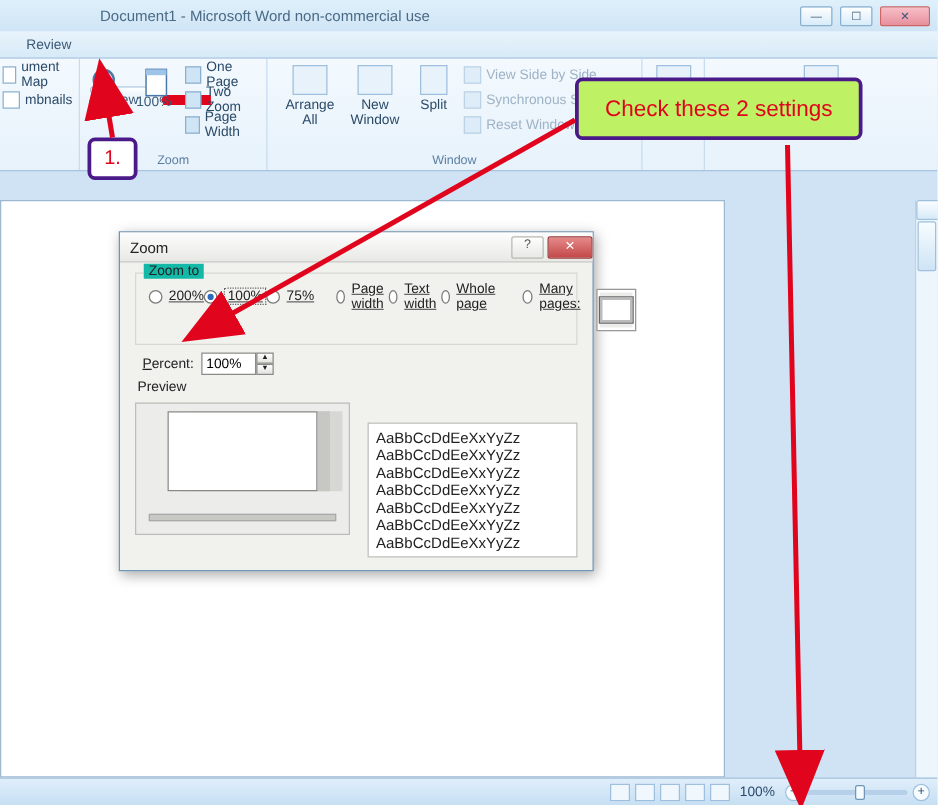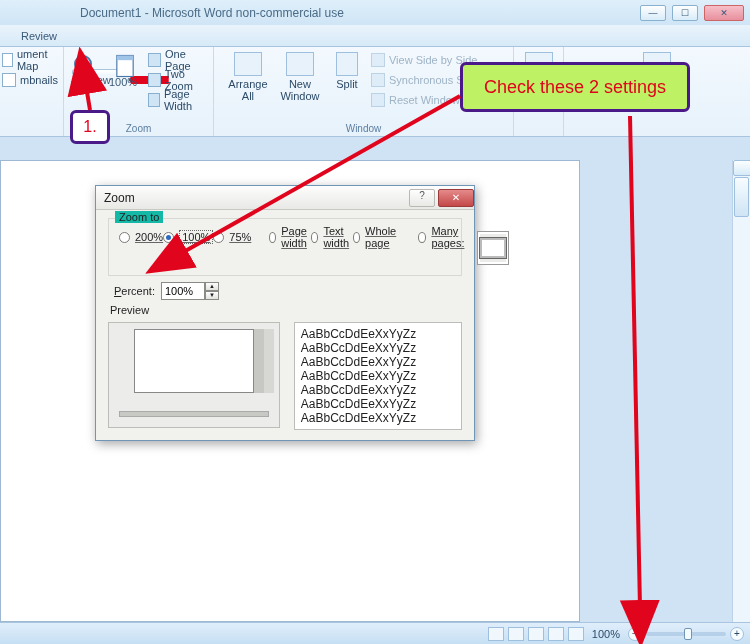--- a/index.html
+++ b/index.html
@@ -67,21 +67,21 @@
   .manyIcon::before { content:""; width:26px; height:20px; background:#fff; border:1px solid #666; box-shadow:0 0 0 2px #bbb inset; }
   .pctRow { display:flex; align-items:center; gap:6px; margin:6px 0 2px 6px; }
   .spin { display:flex; }
   .spin input { width:44px; height:18px; border:1px solid #8a8a86; font-size:11px; padding:1px 3px; background:#fff; }
   .spinBtns { display:flex; flex-direction:column; }
   .spinBtns div { width:14px; height:9px; border:1px solid #8a8a86; background:linear-gradient(#fefefe,#e2e2de); font-size:6px; text-align:center; line-height:6px; }
   .previewRow { display:flex; gap:14px; margin-top:6px; }
   .monitor { width:176px; height:106px; border:1px solid #bcbcb8; background:#ececea; display:flex; flex-direction:column; align-items:center; justify-content:flex-start; padding-top:6px; }
   .monitor .screen { width:120px; height:64px; background:#fff; border:1px solid #888; box-shadow:10px 0 0 #c7c7c3, 20px 0 0 #d7d7d3; }
   .monitor .stand { width:150px; height:6px; background:#c8c8c4; margin-top:18px; border:1px solid #aaa; }
-  .sample { width:172px; border:1px solid #bcbcb8; background:#fff; padding:4px 6px; font-family:"Times New Roman",serif; font-size:12px; line-height:14px; color:#222; overflow:hidden; }
+  .sample { width:172px; border:1px solid #bcbcb8; background:#fff; padding:4px 6px; font-family:"Times New Roman",serif; font-size:12px; line-height:14px; color:#222; overflow:hidden;margin-top:16px; }
   .dlgFooter { display:flex; justify-content:flex-end; gap:10px; padding:8px 10px; }
   .btn { width:72px; height:21px; border:1px solid #8a8a86; background:linear-gradient(#fefefe,#e5e5e1); font-size:11px; border-radius:2px; }
   .btn.default { border:1px solid #5a8bd0; box-shadow:0 0 0 1px #a9cdf3 inset; }
 
   
   .callout1 { position:absolute; left:70px; top:110px; width:40px; height:34px; background:#fff; border:3px solid #4b1a89; border-radius:6px; color:#e0041c; font-size:16px; display:flex; align-items:center; justify-content:center; font-weight:400; }
   .callout2 { position:absolute; left:460px; top:62px; width:230px; height:50px; background:#bef264; border:3px solid #4b1a89; border-radius:6px; color:#e0041c; font-size:18px; display:flex; align-items:center; justify-content:center; }
   svg.overlay { position:absolute; left:0; top:0; width:750px; height:644px; pointer-events:none; }
 </style>
 </head>

